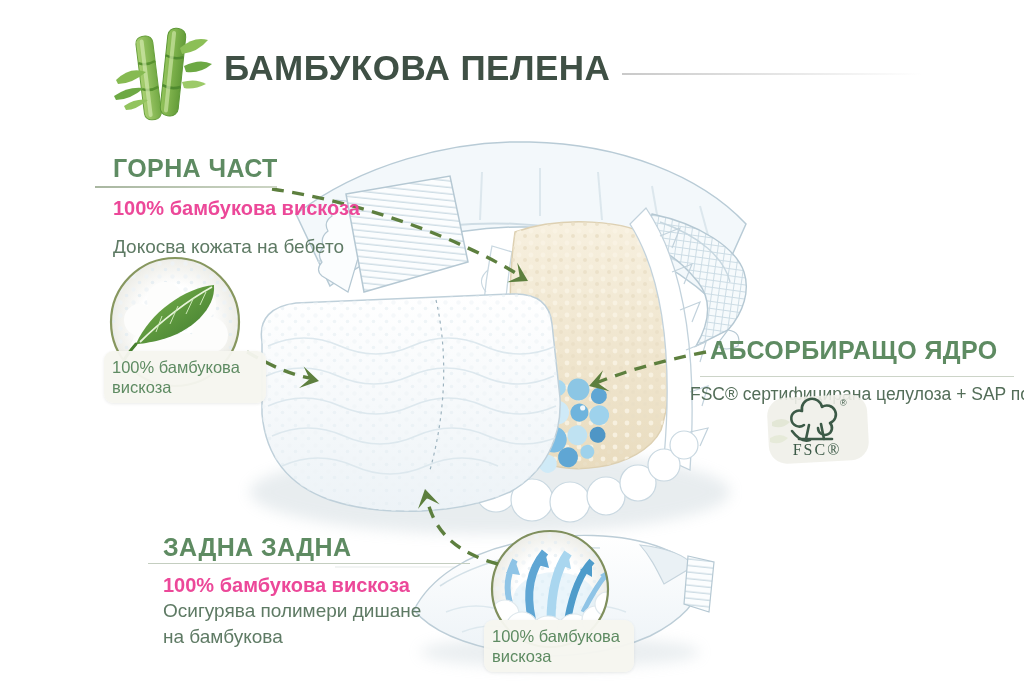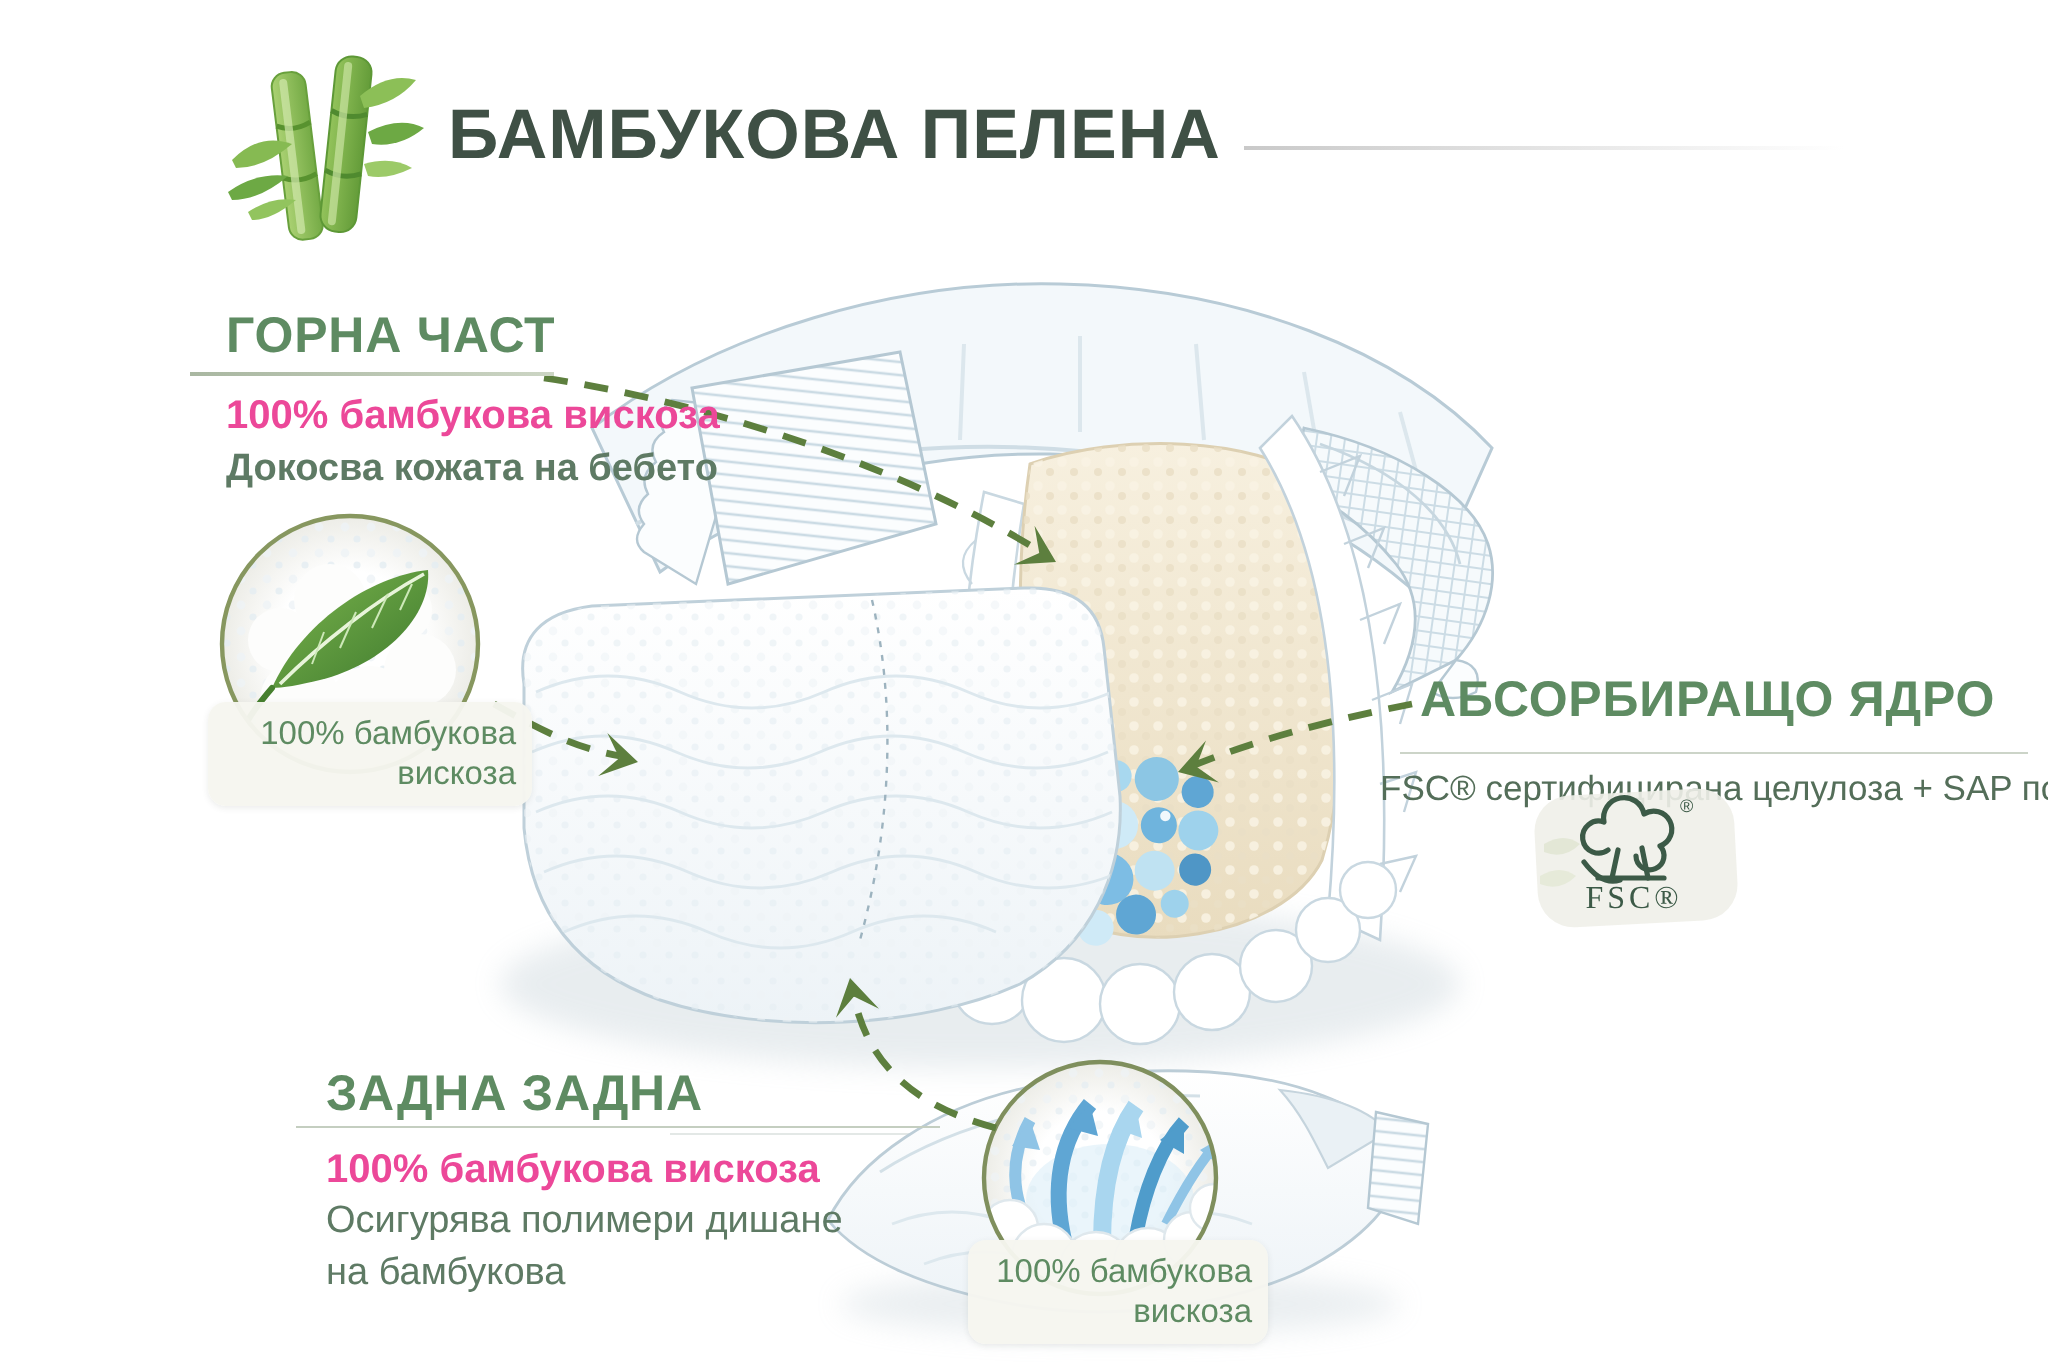--- a/index.html
+++ b/index.html
@@ -23,21 +23,21 @@
   }
   .section-heading{
     font-size:25px;font-weight:700;color:#5e8b62;letter-spacing:.4px;
   }
   .rule{height:1.5px;background:linear-gradient(to right,#a9b7a1,#ccd5c4);}
   .feature{font-size:20px;font-weight:700;color:#ec4899;}
   .body-line{font-size:19px;font-weight:400;color:#5e7a64;}
   #core-desc{font-size:17.5px;color:#546e59;white-space:nowrap;}
   .callout-label{
     background:rgba(246,246,239,.96);border-radius:9px;
-    padding:6px 8px;text-align:right;
+    padding:6px 8px;text-align:left;
     font-size:16.5px;line-height:1.22;color:#5e8b62;
     box-shadow:0 1px 3px rgba(60,70,60,.10);
   }
   #fsc-wordmark{
     left:758px;top:441px;width:118px;text-align:center;
     font-family:"Liberation Serif","DejaVu Serif",serif;
     font-size:16px;color:#3c5a47;letter-spacing:2px;z-index:3;
   }
   #bamboo-svg{left:110px;top:22px;z-index:2;}
   #fsc-svg{left:758px;top:394px;z-index:2;}
@@ -313,21 +313,21 @@
   <path d="M74,44 Q90,36 102,42 Q90,52 76,50 Z" fill="#6da944"></path>
   <path d="M72,60 Q86,56 96,62 Q84,68 74,66 Z" fill="#9cca68"></path>
 </svg>
 
 <div id="page-title" class="abs txt">БАМБУКОВА ПЕЛЕНА</div>
 <div id="title-rule" class="abs txt"></div>
 
 <div class="abs txt section-heading" style="left:113px;top:154px;text-align:right;">ГОРНА ЧАСТ</div>
 <div class="abs txt rule" style="left:95px;top:186px;width:182px;"></div>
 <div class="abs txt feature" style="left:113px;top:197px;">100% бамбукова вискоза</div>
-<div class="abs txt body-line" style="left:113px;top:224px;font-weight:bold;">Докосва кожата на бебето</div>
+<div class="abs txt body-line" style="left:113px;top:236px;">Докосва кожата на бебето</div>
 
 <div class="abs lbl callout-label" style="left:104px;top:351px;width:146px;">
   <div>100% бамбукова</div>
   <div>вискоза</div>
 </div>
 
 <div class="abs txt section-heading" style="left:710px;top:336px;">АБСОРБИРАЩО ЯДРО</div>
 <div class="abs txt rule" style="left:700px;top:376px;width:314px;height:1px;background:#ccd4c8;"></div>
 <div id="core-desc" class="abs txt" style="left:690px;top:384px;">FSC® сертифицирана целулоза + SAP полимери</div>
 

